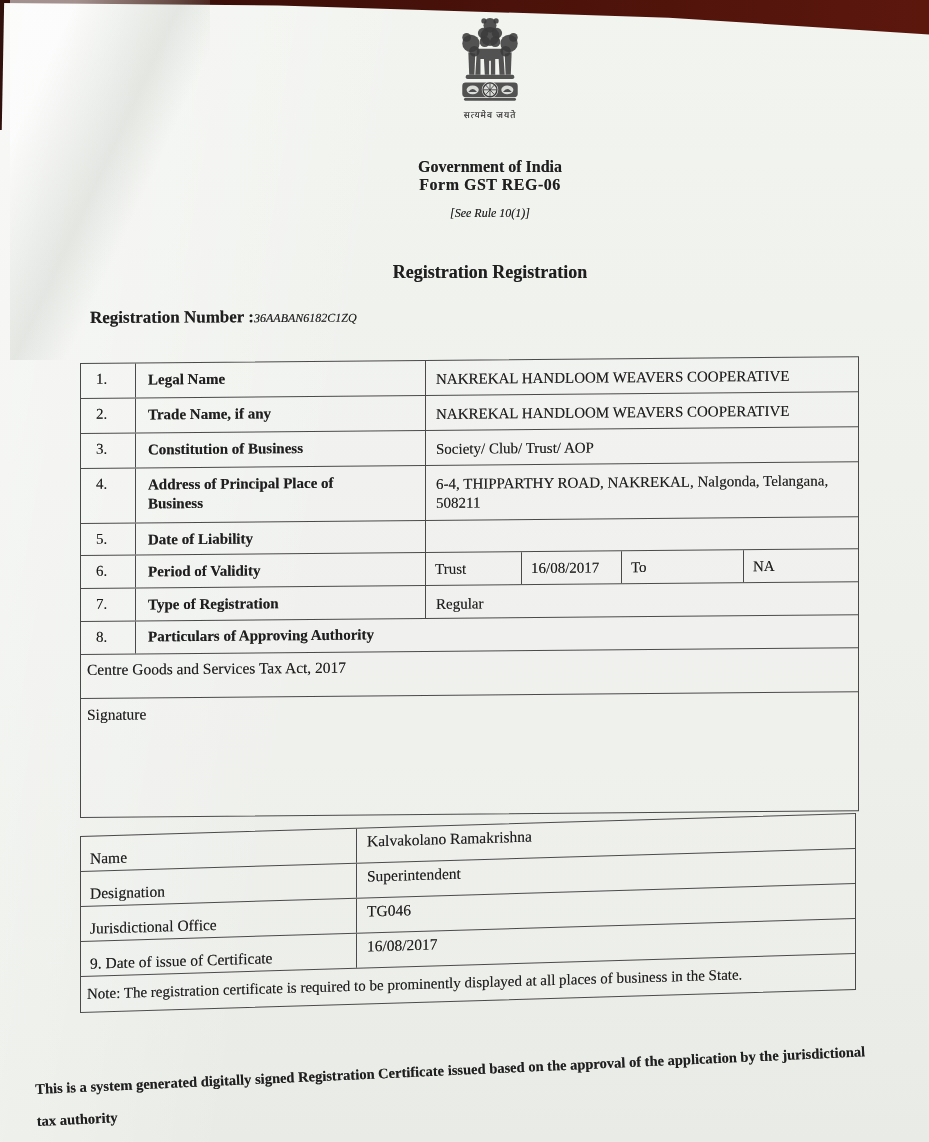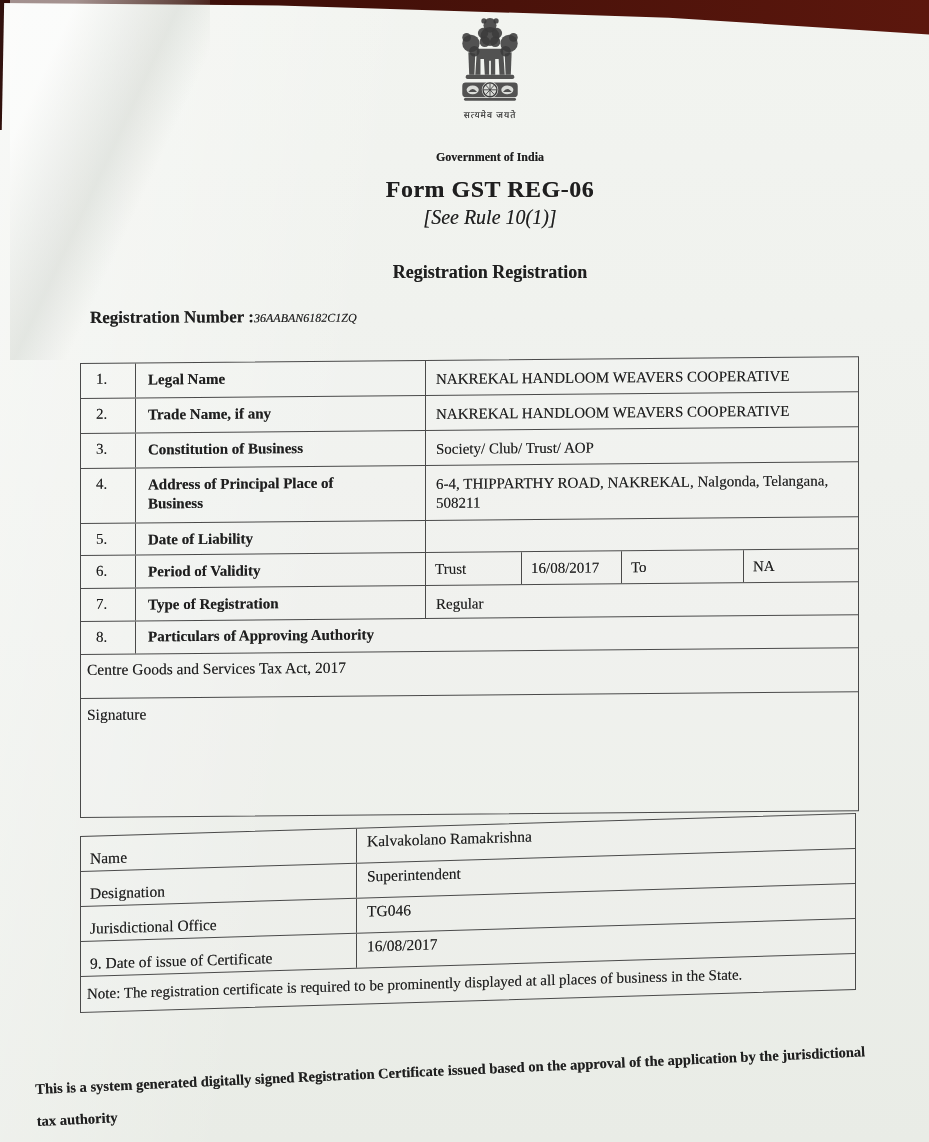--- a/index.html
+++ b/index.html
@@ -31,23 +31,23 @@
     position:absolute; top:-20px; left:10px; width:200px; height:380px;
     background:linear-gradient(115deg, rgba(255,255,255,.55) 20%, rgba(186,192,184,.30) 48%, rgba(255,255,255,0) 62%);
     pointer-events:none;
   }
   .txt { text-shadow:0 0 .5px rgba(25,25,25,.55); }
 
   
   .header { position:absolute; top:0; left:60px; width:860px; text-align:center; }
   .emblem { position:absolute; top:14px; left:50%; margin-left:-39px; width:78px; }
   .motto  { position:absolute; top:108px; left:0; width:100%; font-size:9px; color:#3a3a3a; letter-spacing:1px; }
-  .gov    { position:absolute; top:150px; left:0; width:100%; font-size:12px; font-weight:bold; }
-  .form   { position:absolute; top:176px; left:0; width:100%; font-size:24px; font-weight:bold; letter-spacing:.5px; }
-  .rule   { position:absolute; top:206px; left:0; width:100%; font-size:20px; font-style:italic; }
+  .gov    { position:absolute; top:158px; left:0; width:100%; font-size:16px; font-weight:bold; }
+  .form   { position:absolute; top:176px; left:0; width:100%; font-size:16px; font-weight:bold; letter-spacing:.5px; }
+  .rule   { position:absolute; top:206px; left:0; width:100%; font-size:12px; font-style:italic; }
   .title  { position:absolute; top:262px; left:0; width:100%; font-size:18px; font-weight:bold; }
 
   .regline { position:absolute; top:308px; left:90px; font-size:17px; transform:skewY(-.3deg); transform-origin:0 0; }
   .regline .lbl { font-weight:bold;text-align:center; }
   .regline .val { font-size:12px;font-style:italic; }
 
   
   .main-table {
     position:absolute; top:363px; left:80px; width:779px;
     border:1px solid #4a4a4a;

